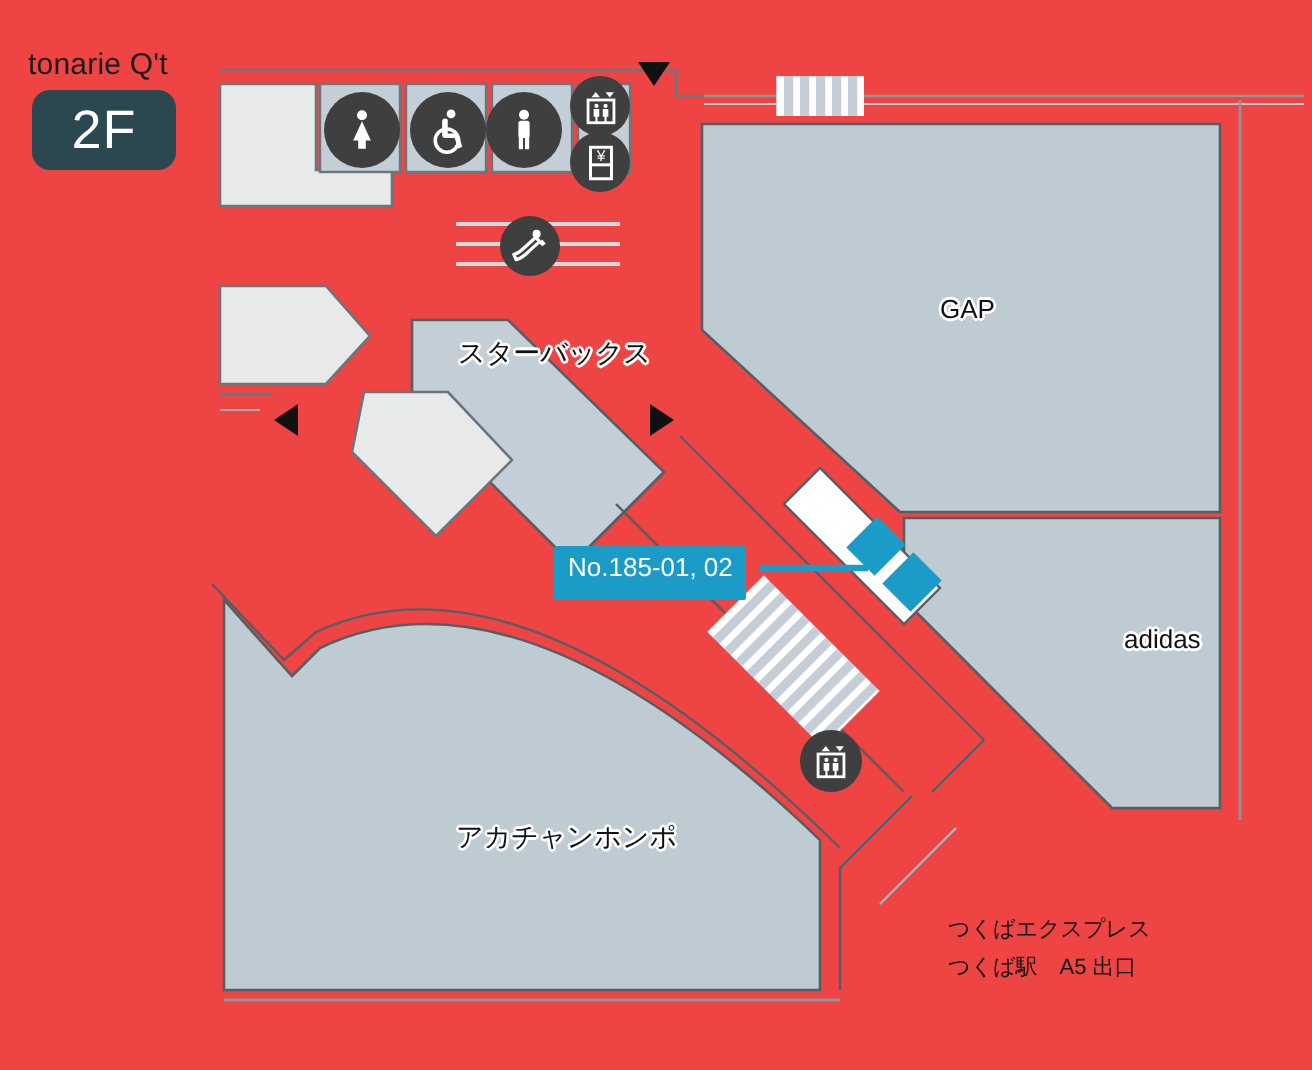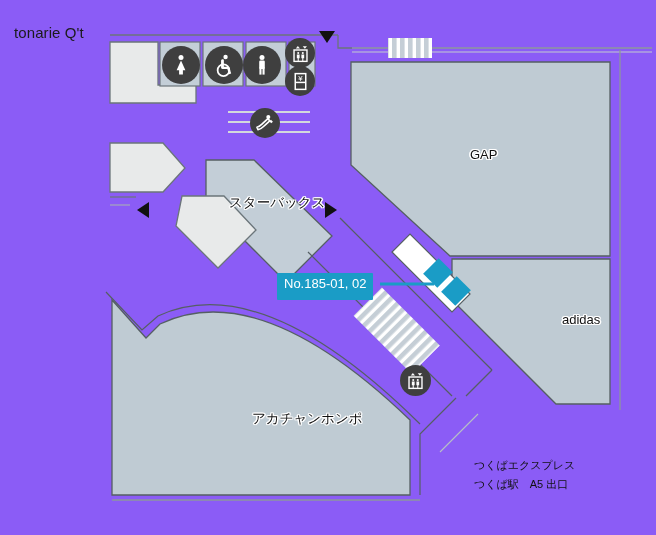--- a/index.html
+++ b/index.html
@@ -7,21 +7,21 @@
     padding: 0;
     background: #ffffff;
   }
   body {
     font-family: "Liberation Sans", "DejaVu Sans", sans-serif;
   }
   #app {
     position: relative;
     width: 656px;
     height: 535px;
-    background: #8b5cf6;
+    background: #ef4444;
     overflow: hidden;
   }
   #mapsvg {
     position: absolute;
     left: 0;
     top: 0;
     width: 656px;
     height: 535px;
   }
 
@@ -190,28 +190,29 @@
       <path d="M456 398 L420 434 L420 495" fill="none" stroke="#555f63" stroke-width="1.2"></path>
       <path d="M468 392 L556 404" fill="none" stroke="#555f63" stroke-width="1.2" opacity="0"></path>
       <line x1="440" y1="452" x2="478" y2="414" stroke="#b7c0c6" stroke-width="1.1"></line>
     </g>
 
     <path d="M380 352 L418 352 L440 374 L418 396 L380 396 Z" fill="#ffffff" stroke="#555f63" stroke-width="1.2" opacity="0"></path>
 
   </svg>
 
   <div class="brand-title">tonarie Q't</div>
+  <div class="floor-badge">2F</div>
 
   <div class="shop-label" style="left:470px; top:147px;">GAP</div>
 
   <div class="shop-label" style="left:534px; top:312px;margin-left:28px;">adidas</div>
 
-  <div class="shop-label jp" style="left:229px; top:194px;">スターバックス</div>
-
-  <div class="shop-label jp" style="left:228px; top:410px;margin-left:24px;">アカチャンホンポ</div>
+  <div class="shop-label jp" style="left:229px; top:168px;">スターバックス</div>
+
+  <div class="shop-label jp" style="left:228px; top:410px;">アカチャンホンポ</div>
 
   <div class="callout">No.185-01, 02</div>
 
   <div class="station-caption">
     <div>つくばエクスプレス</div>
     <div>つくば駅　A5 出口</div>
   </div>
 
   <div class="fac-icon" style="left:162px; top:46px; width:38px; height:38px;">
     <svg width="24" height="24" viewBox="0 0 24 24" aria-hidden="true">

